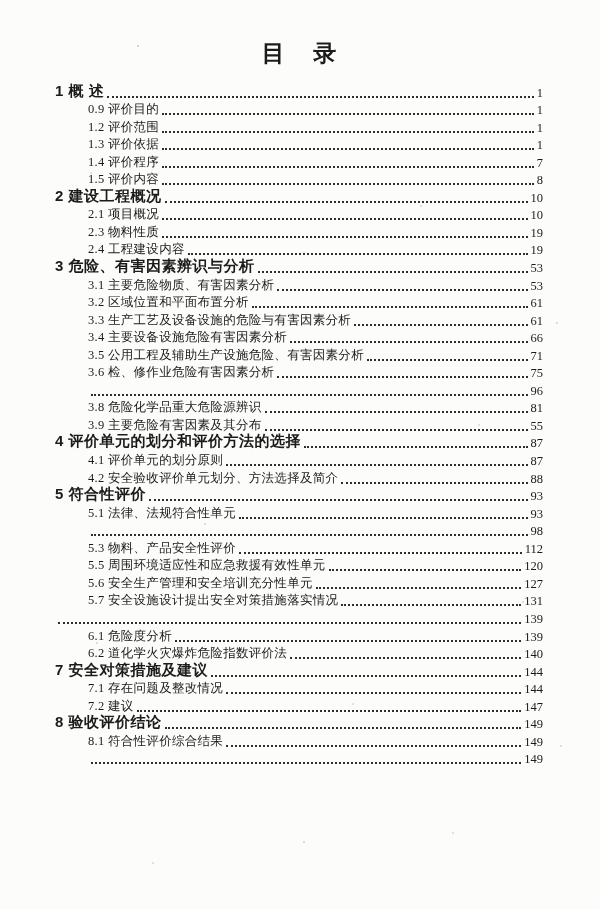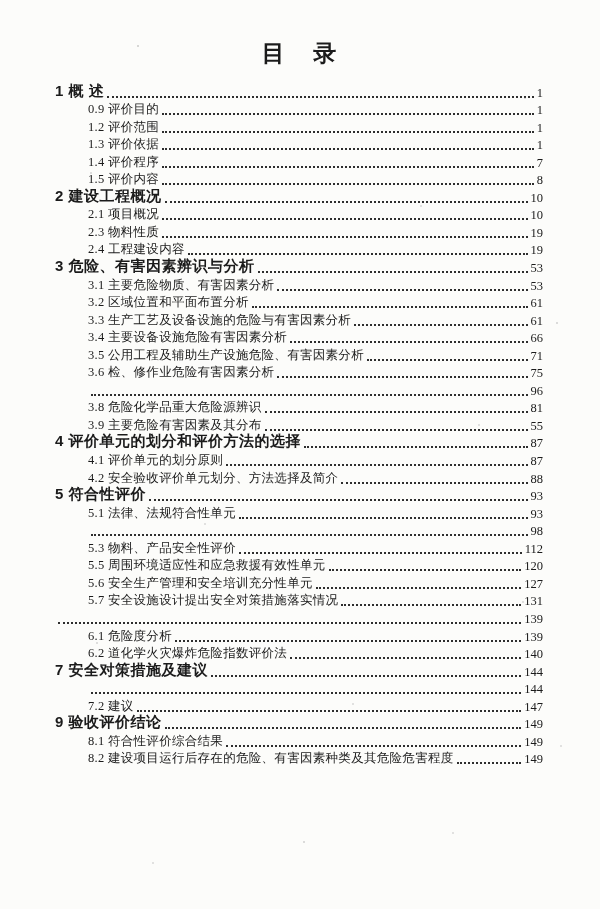--- a/index.html
+++ b/index.html
@@ -264,37 +264,37 @@
     <span class="toc-label">6.2 道化学火灾爆炸危险指数评价法</span>
     <span class="toc-leader"></span>
     <span class="toc-page">140</span>
   </div>
       <div class="toc-row lvl1">
     <span class="toc-label">7 安全对策措施及建议</span>
     <span class="toc-leader"></span>
     <span class="toc-page">144</span>
   </div>
       <div class="toc-row lvl2">
+    <span class="toc-label">7.1 存在问题及整改情况</span>
     <span class="toc-leader"></span>
     <span class="toc-page">144</span>
   </div>
       <div class="toc-row lvl2">
     <span class="toc-label">7.2 建议</span>
     <span class="toc-leader"></span>
     <span class="toc-page">147</span>
   </div>
       <div class="toc-row lvl1">
-    <span class="toc-label">9 验收评价结论</span>
+    <span class="toc-label">8 验收评价结论</span>
     <span class="toc-leader"></span>
     <span class="toc-page">149</span>
   </div>
       <div class="toc-row lvl2">
     <span class="toc-label">8.1 符合性评价综合结果</span>
     <span class="toc-leader"></span>
     <span class="toc-page">149</span>
   </div>
       <div class="toc-row lvl2">
-    <span class="toc-label">8.2 建设项目运行后存在的危险、有害因素种类及其危险危害程度</span>
     <span class="toc-leader"></span>
     <span class="toc-page">149</span>
   </div>
     </div>
 </div>
 
 </body></html>

